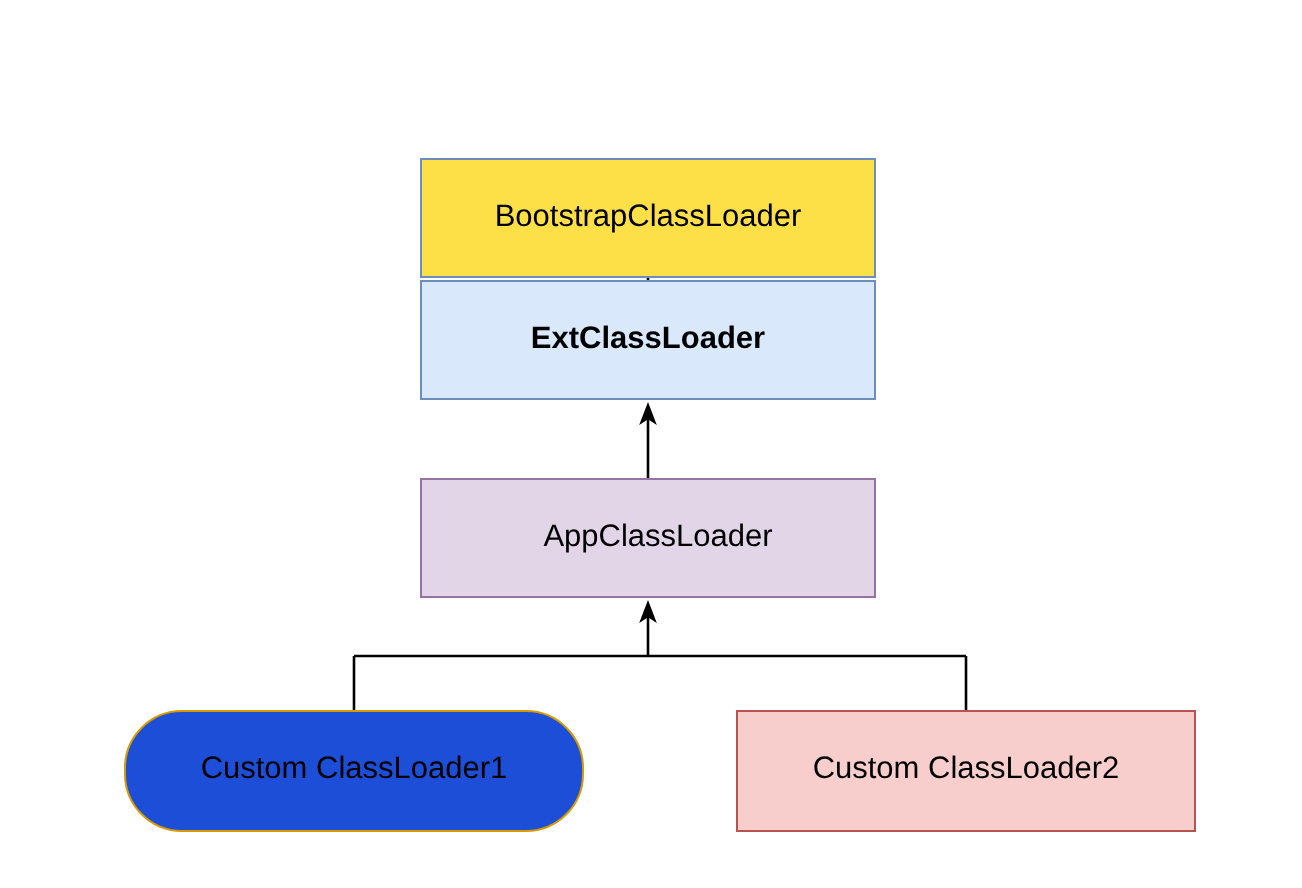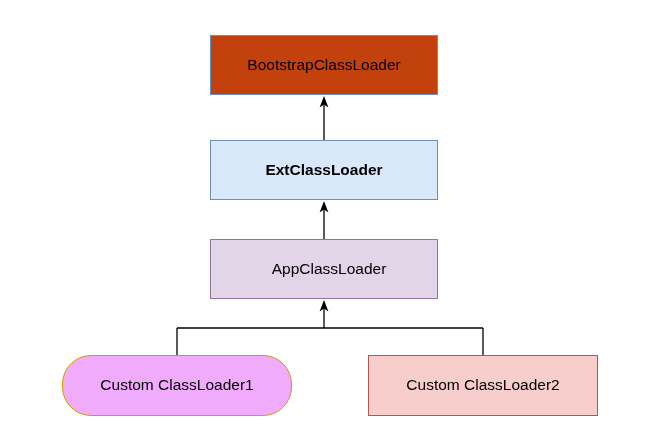--- a/index.html
+++ b/index.html
@@ -54,33 +54,33 @@
       <line x1="177" y1="355" x2="177" y2="328"></line>
       <line x1="483" y1="355" x2="483" y2="328"></line>
     </g>
     <g fill="#000000" stroke="none">
       <polygon points="324,96 319.6,107.5 324,104.6 328.4,107.5"></polygon>
       <polygon points="324,201 319.6,212.5 324,209.6 328.4,212.5"></polygon>
       <polygon points="324,300 319.6,311.5 324,308.6 328.4,311.5"></polygon>
     </g>
   </svg>
 
-  <div class="node node-bootstrap" style="background: #c2410c; border-color: rgb(108, 142, 191);">
+  <div class="node node-bootstrap" style="background: #fde047; border-color: rgb(108, 142, 191); margin-top: 44px;">
     <span>BootstrapClassLoader</span>
   </div>
 
   <div class="node node-ext" style="background: rgb(218, 232, 252); border-color: rgb(108, 142, 191);">
     <span>ExtClassLoader</span>
   </div>
 
   <div class="node node-app" style="background: rgb(225, 213, 231); border-color: rgb(150, 115, 166);">
     <span>AppClassLoader</span>
   </div>
 
-  <div class="node node-custom1" style="background: #f0abfc; border-color: rgb(215, 155, 0); border-radius: 29px;">
+  <div class="node node-custom1" style="background: #1d4ed8; border-color: rgb(215, 155, 0); border-radius: 29px;">
     <span>Custom ClassLoader1</span>
   </div>
 
   <div class="node node-custom2" style="background: rgb(248, 206, 204); border-color: rgb(184, 84, 80);">
     <span>Custom ClassLoader2</span>
   </div>
 
 </div>
 
 </body></html>

